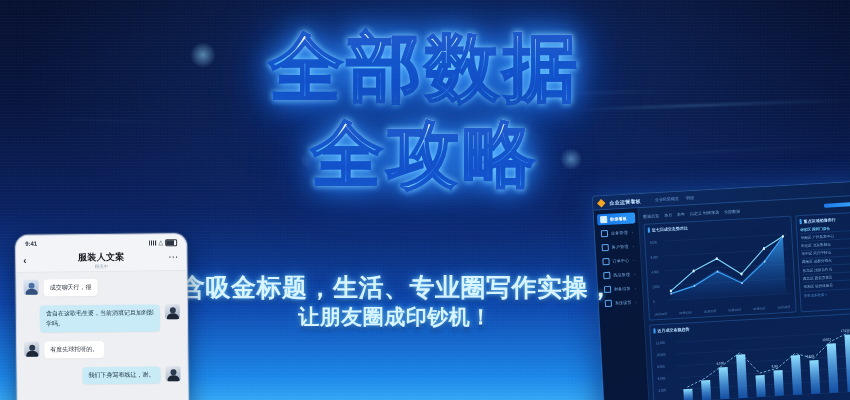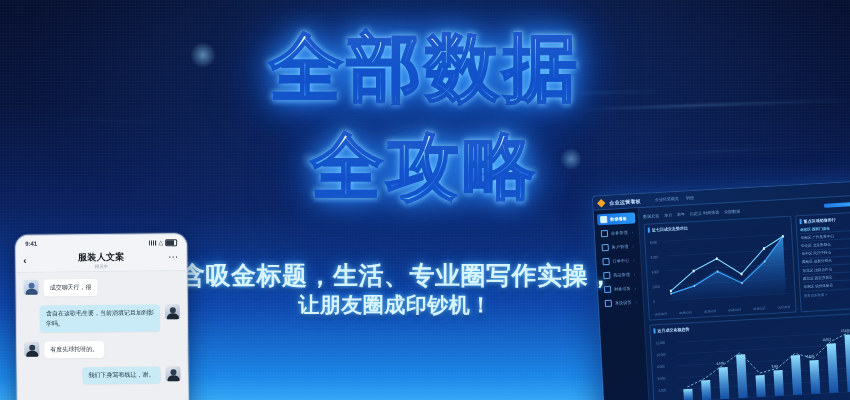--- a/index.html
+++ b/index.html
@@ -45,24 +45,24 @@
     -webkit-text-stroke:2px rgba(18,80,200,.95);
     paint-order:stroke fill;
     filter:
       drop-shadow(0 0 3px rgba(120,210,255,.95))
       drop-shadow(0 0 12px rgba(50,150,255,.85))
       drop-shadow(0 0 26px rgba(30,110,240,.65))
       drop-shadow(0 4px 0 rgba(12,48,140,.95))
       drop-shadow(0 6px 2px rgba(6,24,80,.8));
   }
   #title-1{font-size:74px;}
-  #title-2{font-size:72px;margin-top:26px;}
-
-  
-  #subtitle-block{position:absolute;z-index:7;left:180px;top:260px;width:430px;text-align:center;}
+  #title-2{font-size:72px;margin-top:14px;}
+
+  
+  #subtitle-block{position:absolute;z-index:7;left:180px;top:272px;width:430px;text-align:center;}
   .sub-line{
     font-family:"DejaVu Sans","Liberation Sans",sans-serif;
     font-weight:bold;font-size:25px;line-height:1.28;letter-spacing:.5px;white-space:nowrap;
     color:#d7f4ff;
     text-shadow:
       0 0 5px rgba(120,215,255,.9),
       0 0 14px rgba(40,140,255,.75),
       0 2px 0 rgba(10,50,140,.95),
       0 3px 5px rgba(4,20,70,.8);
   }

